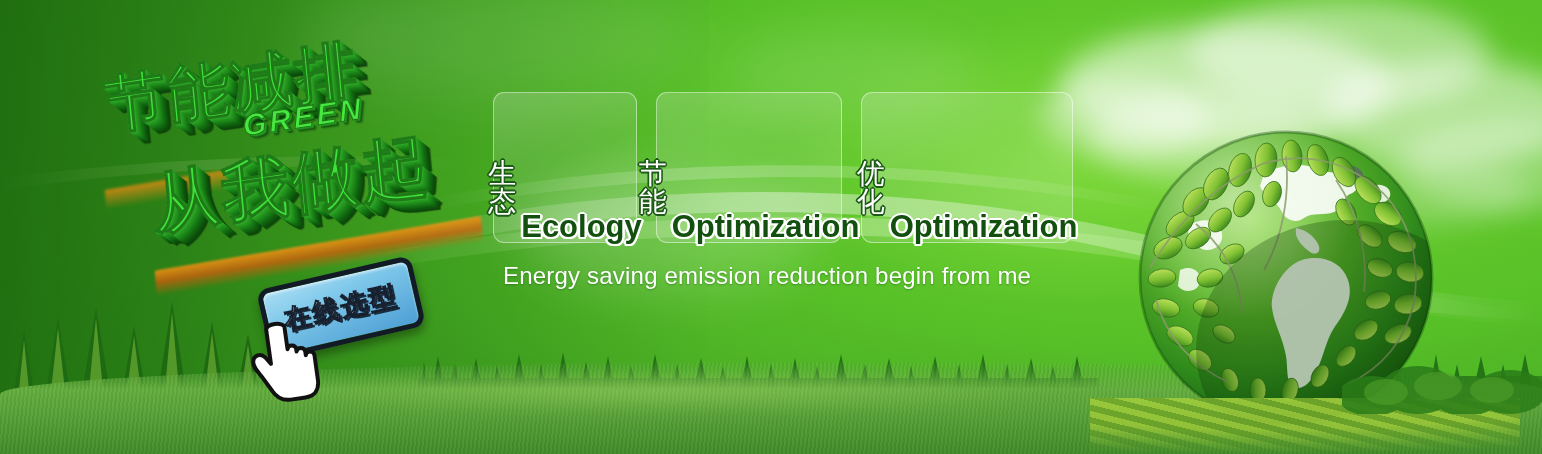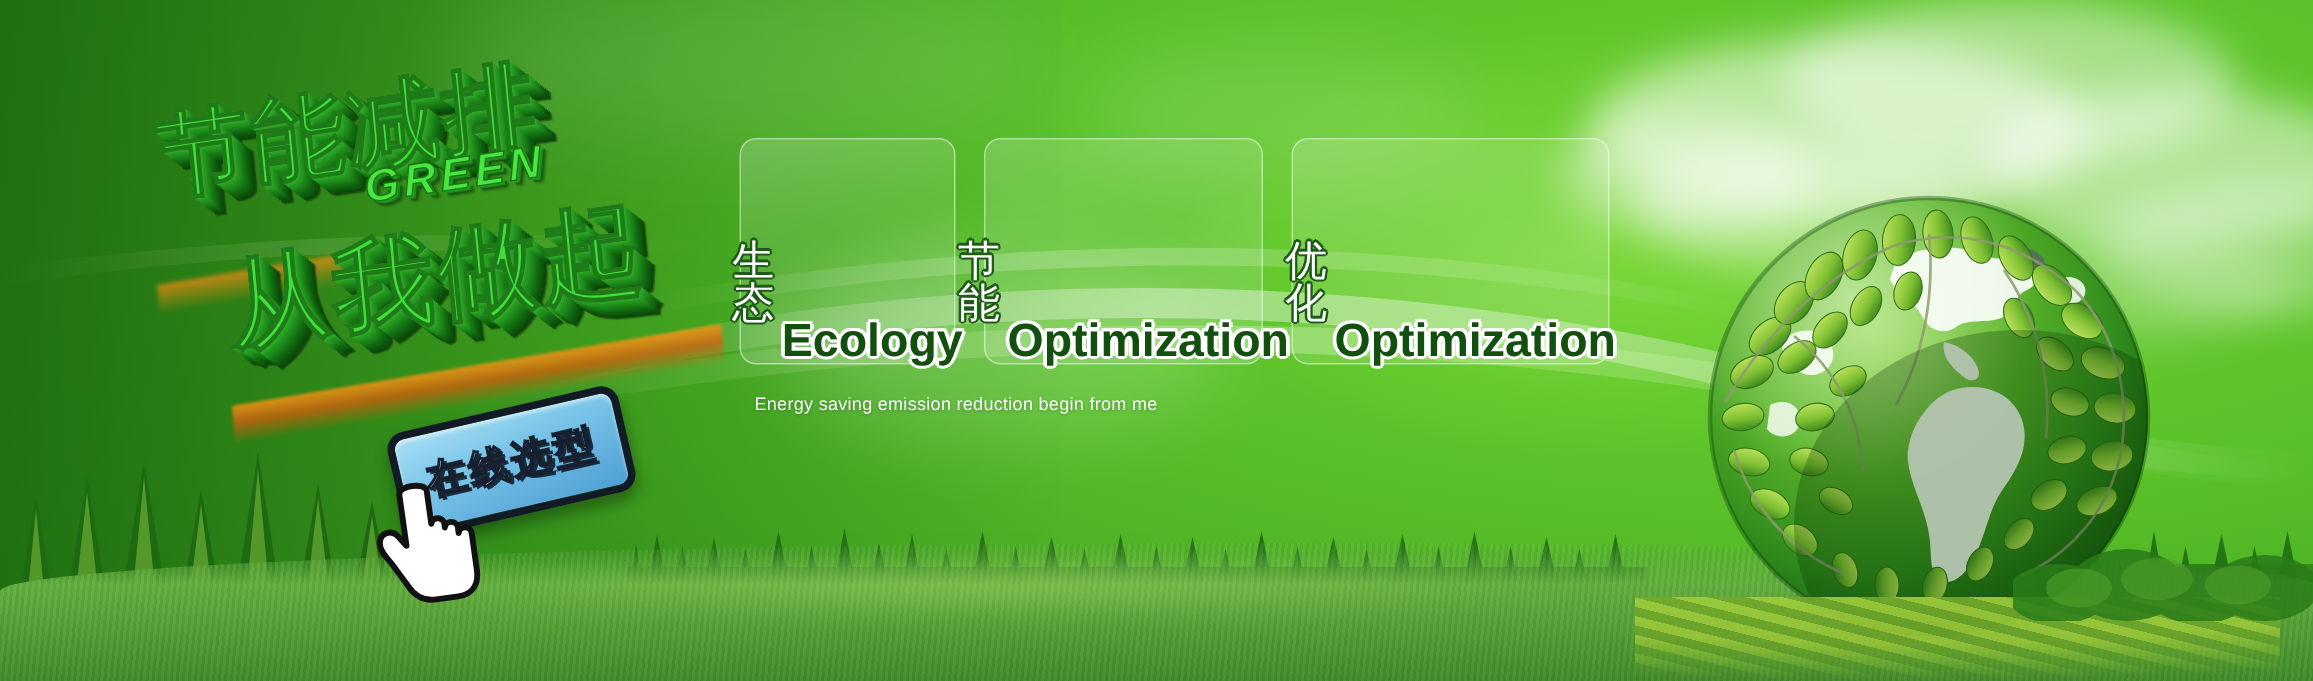--- a/index.html
+++ b/index.html
@@ -175,21 +175,21 @@
     font-size:31px;color:#13500f;line-height:1;white-space:nowrap;
     font-weight:bold;
     text-shadow:
       -2px 0 #fff, 2px 0 #fff, 0 -2px #fff, 0 2px #fff,
       -1.5px -1.5px #fff, 1.5px -1.5px #fff, -1.5px 1.5px #fff, 1.5px 1.5px #fff,
       -2.5px 0 #fff, 2.5px 0 #fff;
   }
 
   .tagline{
     position:absolute;left:503px;top:262px;
-    font-size:12px;color:#ffffff;letter-spacing:.2px;
+    font-size:24px;color:#ffffff;letter-spacing:.2px;
     text-shadow:0 1px 2px rgba(0,60,0,.35);
     white-space:nowrap;
   }
 
   
   .globe-wrap{
     position:absolute;left:1136px;top:128px;width:300px;height:300px;
   }
   .globe-shadow{
     position:absolute;left:1130px;top:392px;width:316px;height:40px;

